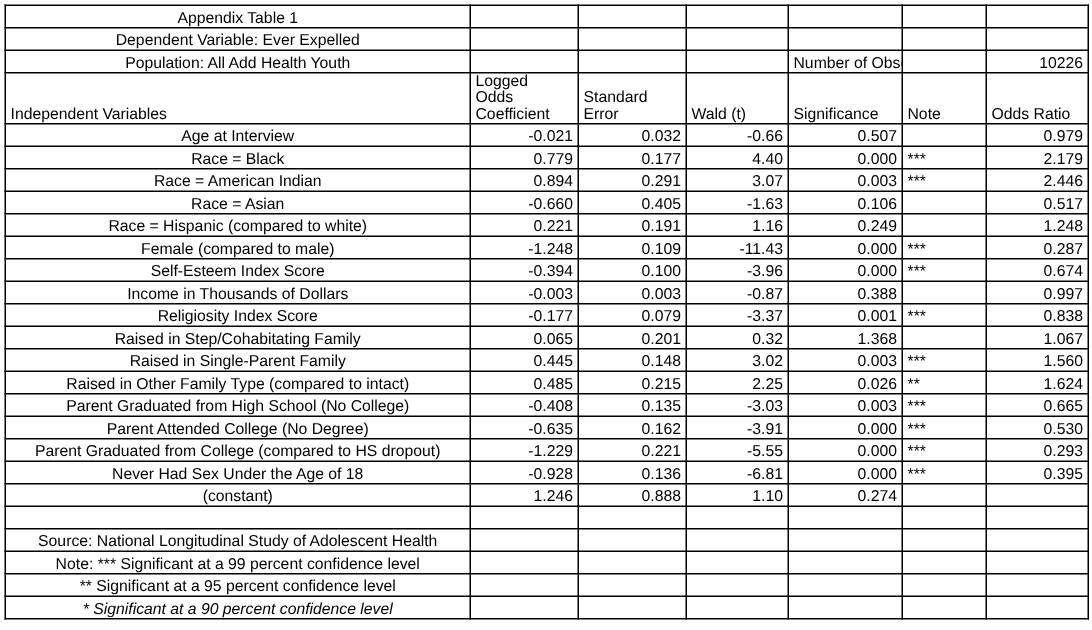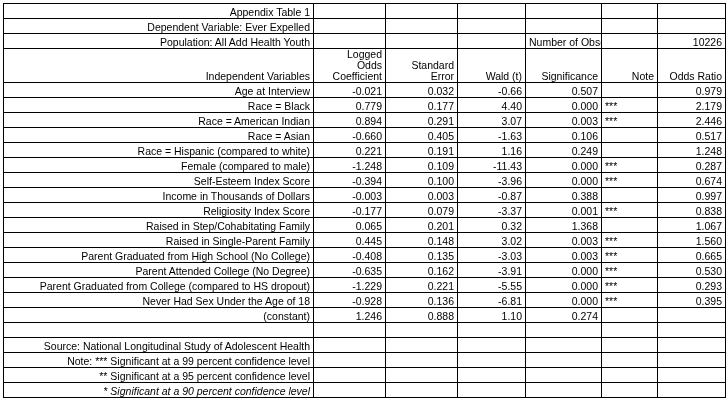--- a/index.html
+++ b/index.html
@@ -34,29 +34,29 @@
     height: 14px;
     vertical-align: bottom;
     white-space: nowrap;
     overflow: hidden;
   }
   td.num {
     text-align: right;
     padding-right: 5px;
   }
   td.lbl {
-    text-align: right;
+    text-align: center;
   }
   td.note {
     text-align: left;
     padding-left: 3px;
   }
   tr.hdr td {
     vertical-align: bottom;
-    text-align: right;
+    text-align: left;
     height: 14px;
   }
   td.hdr-tall {
     height: 44px;
     vertical-align: bottom;
     text-align: center;
   }
   td.blank {
     height: 14px;
   }
@@ -217,20 +217,29 @@
       <tr>
         <td class="lbl ind-indent1">Raised in Single-Parent Family</td>
         <td class="num">0.445</td>
         <td class="num">0.148</td>
         <td class="num">3.02</td>
         <td class="num">0.003</td>
         <td class="note">***</td>
         <td class="num">1.560</td>
       </tr>
       <tr>
+        <td class="lbl ind-indent1">Raised in Other Family Type (compared to intact)</td>
+        <td class="num">0.485</td>
+        <td class="num">0.215</td>
+        <td class="num">2.25</td>
+        <td class="num">0.026</td>
+        <td class="note">**</td>
+        <td class="num">1.624</td>
+      </tr>
+      <tr>
         <td class="lbl ind-indent1">Parent Graduated from High School (No College)</td>
         <td class="num">-0.408</td>
         <td class="num">0.135</td>
         <td class="num">-3.03</td>
         <td class="num">0.003</td>
         <td class="note">***</td>
         <td class="num">0.665</td>
       </tr>
       <tr>
         <td class="lbl ind-indent1">Parent Attended College (No Degree)</td>

